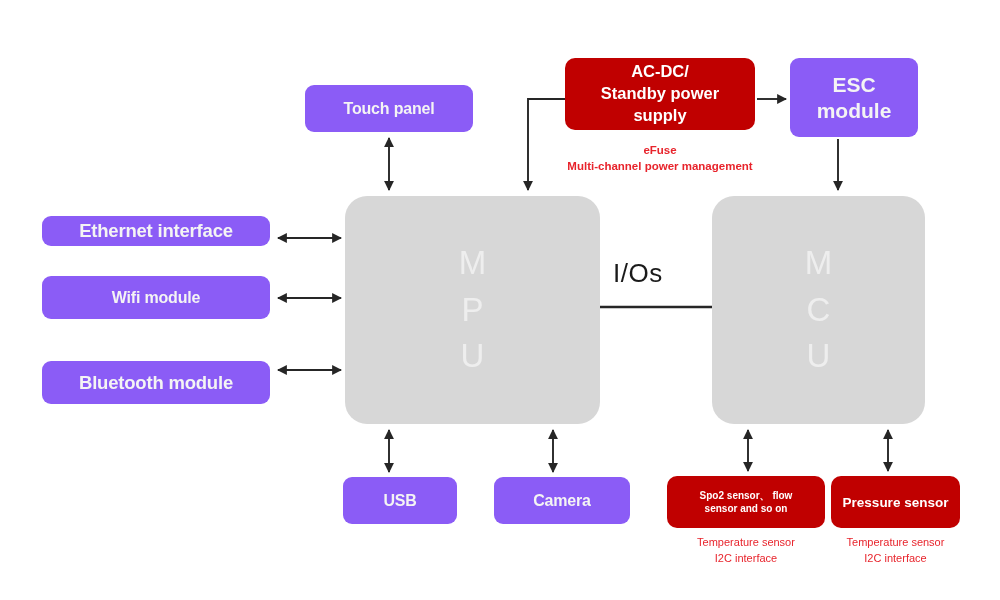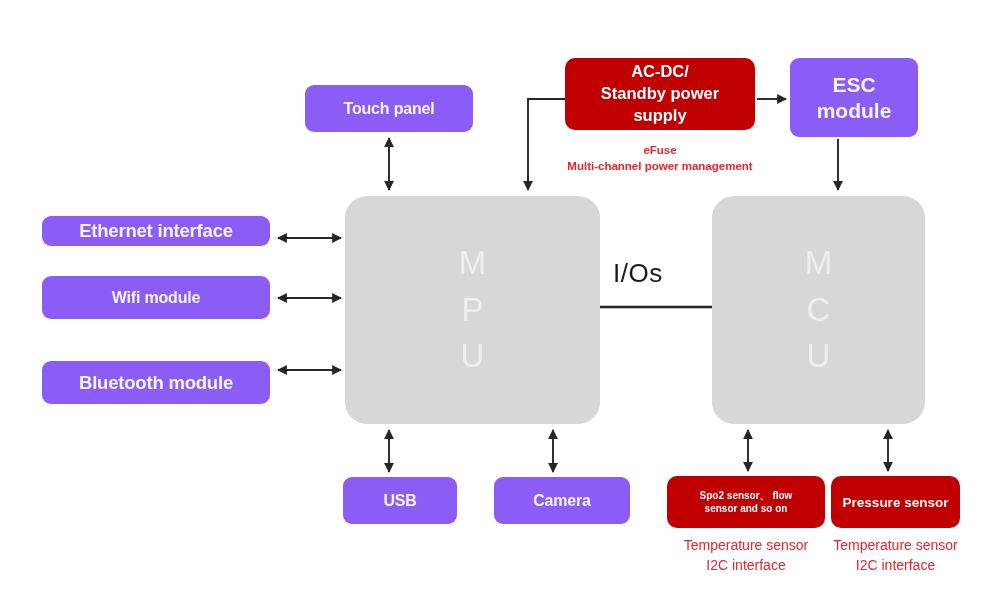--- a/index.html
+++ b/index.html
@@ -103,21 +103,21 @@
     font-size: 10px; line-height: 1.35;
     flex-direction: column; white-space: normal;
   }
   #pressure {
     left: 831px; top: 476px; width: 129px; height: 52px;
     font-size: 13.5px;
   }
   .sensor-note {
     position: absolute;
     color: #e8242c;
-    font-size: 14px;
+    font-size: 11px;
     line-height: 1.45;
     text-align: center;
     font-weight: normal;
   }
   #spo2-note     { left: 660px; top: 535px; width: 172px; }
   #pressure-note { left: 826px; top: 535px; width: 139px; }
 
   
   #ios-label {
     position: absolute;

